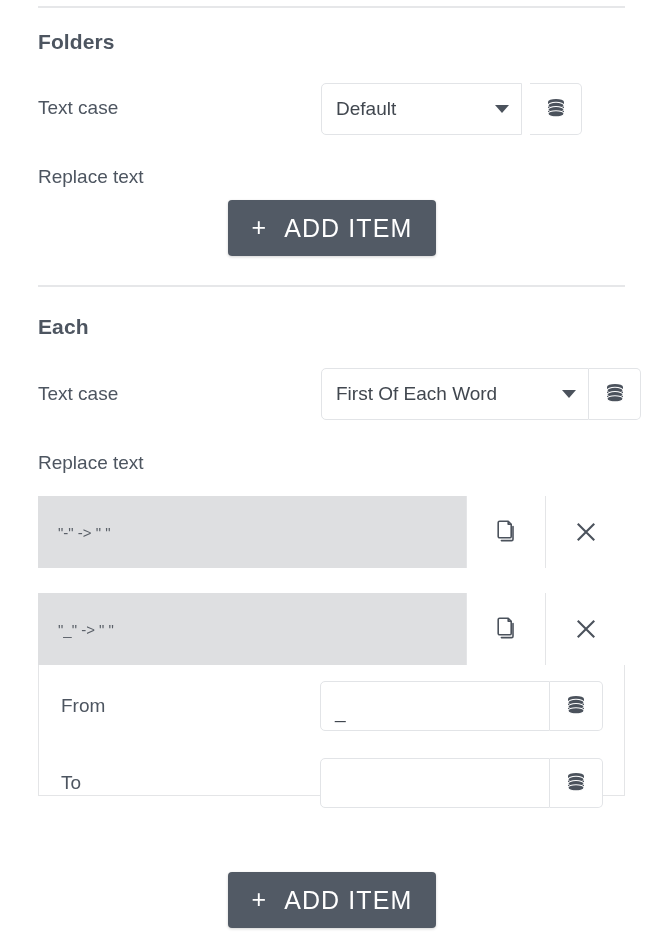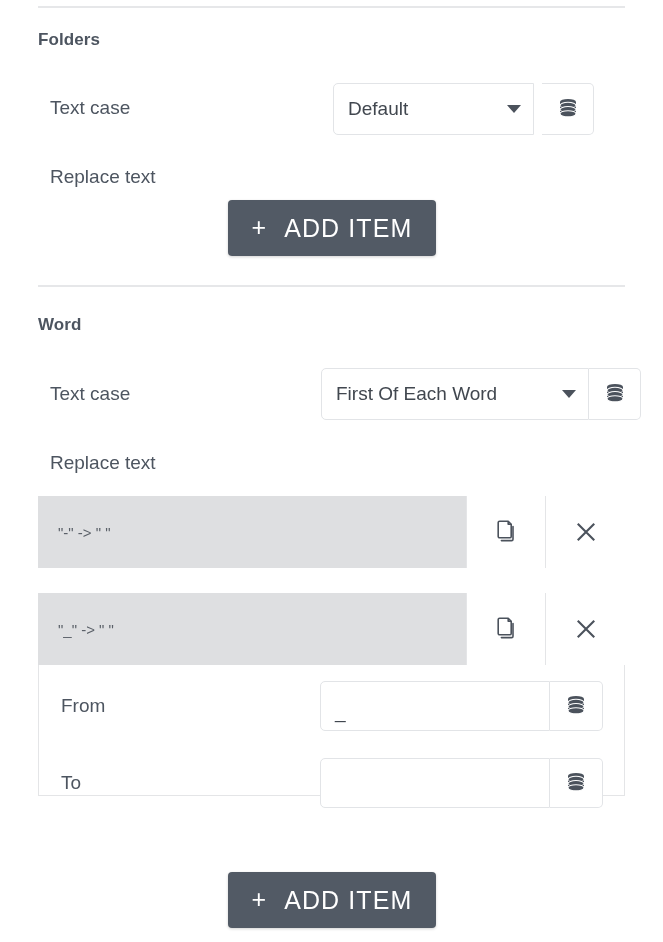--- a/index.html
+++ b/index.html
@@ -26,36 +26,35 @@
     left: 38px;
     width: 587px;
     height: 2px;
     background: #e6e7e9;
   }
 
   
   .section-heading {
     position: absolute;
     left: 38px;
-    font-size: 17px;
+    font-size: 21px;
     font-weight: bold;
     color: #4d5560;
     letter-spacing: 0.1px;
     white-space: nowrap;
   }
 
   
   .row-label {
     position: absolute;
     left: 38px;
     font-size: 19px;
     font-weight: normal;
     color: #4d5560;
     white-space: nowrap;
-    margin-left: 12px;
   }
 
   
   .field-group {
     position: absolute;
     display: flex;
     align-items: stretch;
     height: 52px;
   }
 
@@ -219,21 +218,21 @@
 <body>
 
 <div class="page">
 
   <div class="divider" style="top:6px;"></div>
 
   <div class="section-heading" style="top:30px;">Folders</div>
 
   <div class="row-label" style="top:97px;">Text case</div>
 
-  <div class="field-group" style="left:333px; top:83px; width:261px;gap:8px;">
+  <div class="field-group" style="left:321px; top:83px; width:261px;gap:8px;">
     <div class="select-box">
       <span class="select-value">Default</span>
       <span class="caret"></span>
     </div>
     <div class="db-btn">
       <svg class="db-icon" width="20" height="22" viewBox="0 0 20 22">
         <ellipse cx="10" cy="4" rx="8" ry="3.1" fill="#4b525c"></ellipse>
         <rect x="2" y="4" width="16" height="3.2" fill="#4b525c"></rect>
         <ellipse cx="10" cy="7.4" rx="8" ry="3.1" fill="#4b525c" stroke="#ffffff" stroke-width="1.1"></ellipse>
         <rect x="2" y="8.6" width="16" height="3" fill="#4b525c"></rect>
@@ -246,21 +245,21 @@
 
   <div class="row-label" style="top:166px;">Replace text</div>
 
   <button class="add-item-btn" style="left:228px; top:200px; width:208px;">
     <span class="plus">+</span>
     <span class="btn-label">ADD ITEM</span>
   </button>
 
   <div class="divider" style="top:285px;"></div>
 
-  <div class="section-heading" style="top:315px;">Word</div>
+  <div class="section-heading" style="top:315px;">Each</div>
 
   <div class="row-label" style="top:383px;">Text case</div>
 
   <div class="field-group" style="left:321px; top:368px; width:320px;">
     <div class="select-box">
       <span class="select-value">First Of Each Word</span>
       <span class="caret"></span>
     </div>
     <div class="db-btn">
       <svg class="db-icon" width="20" height="22" viewBox="0 0 20 22">

